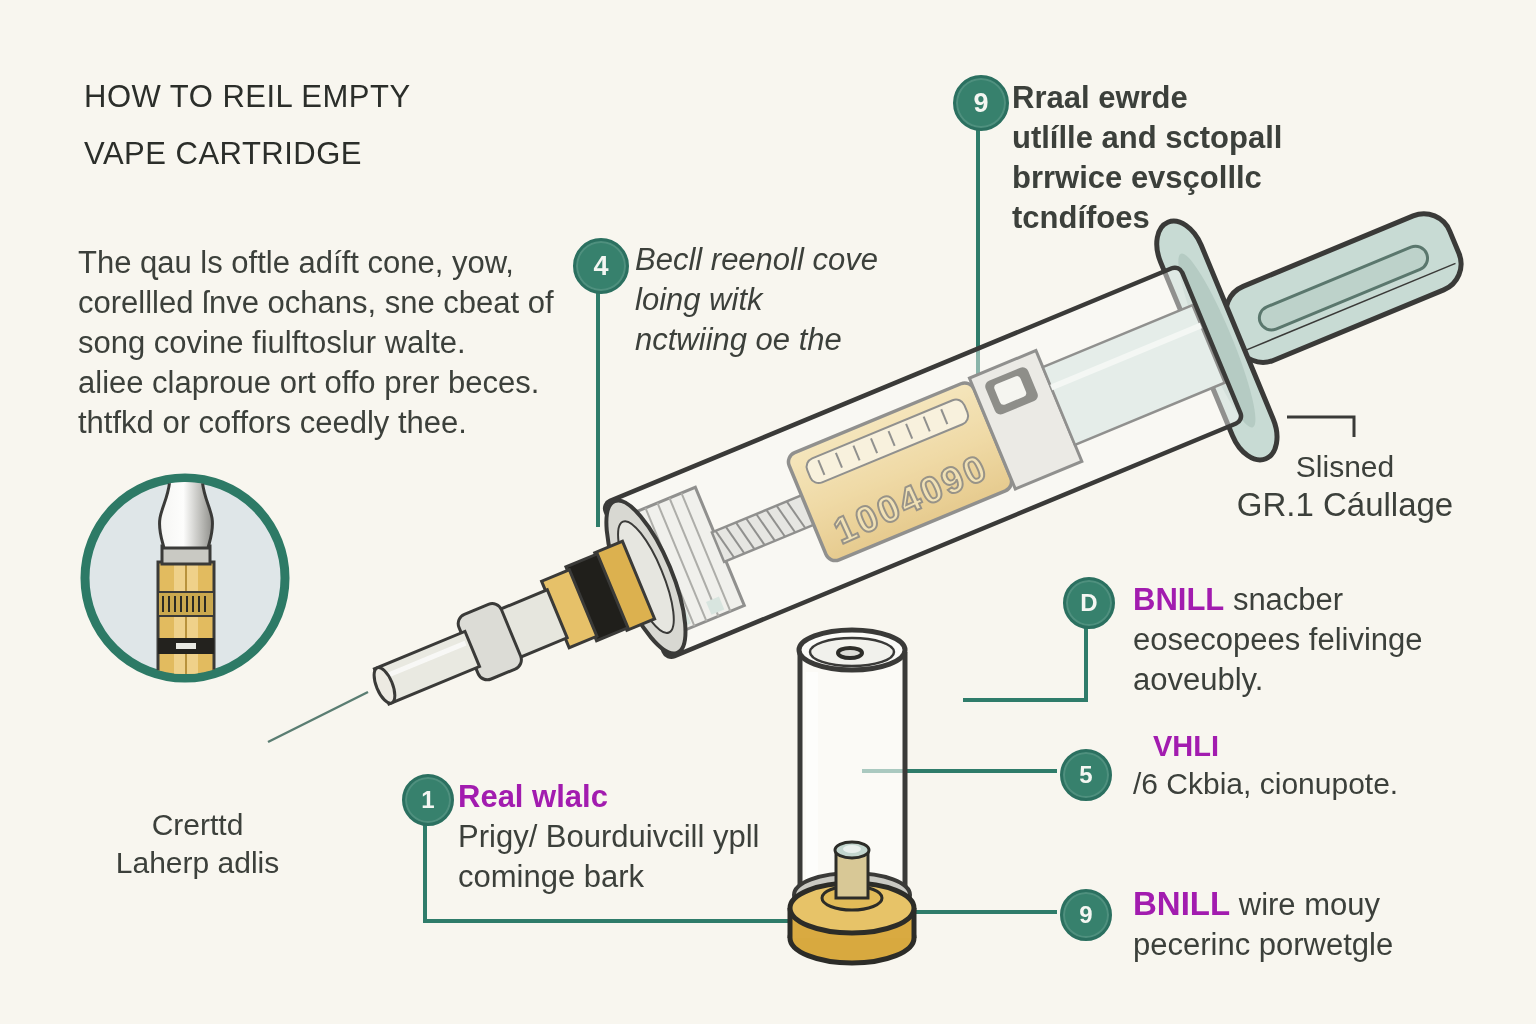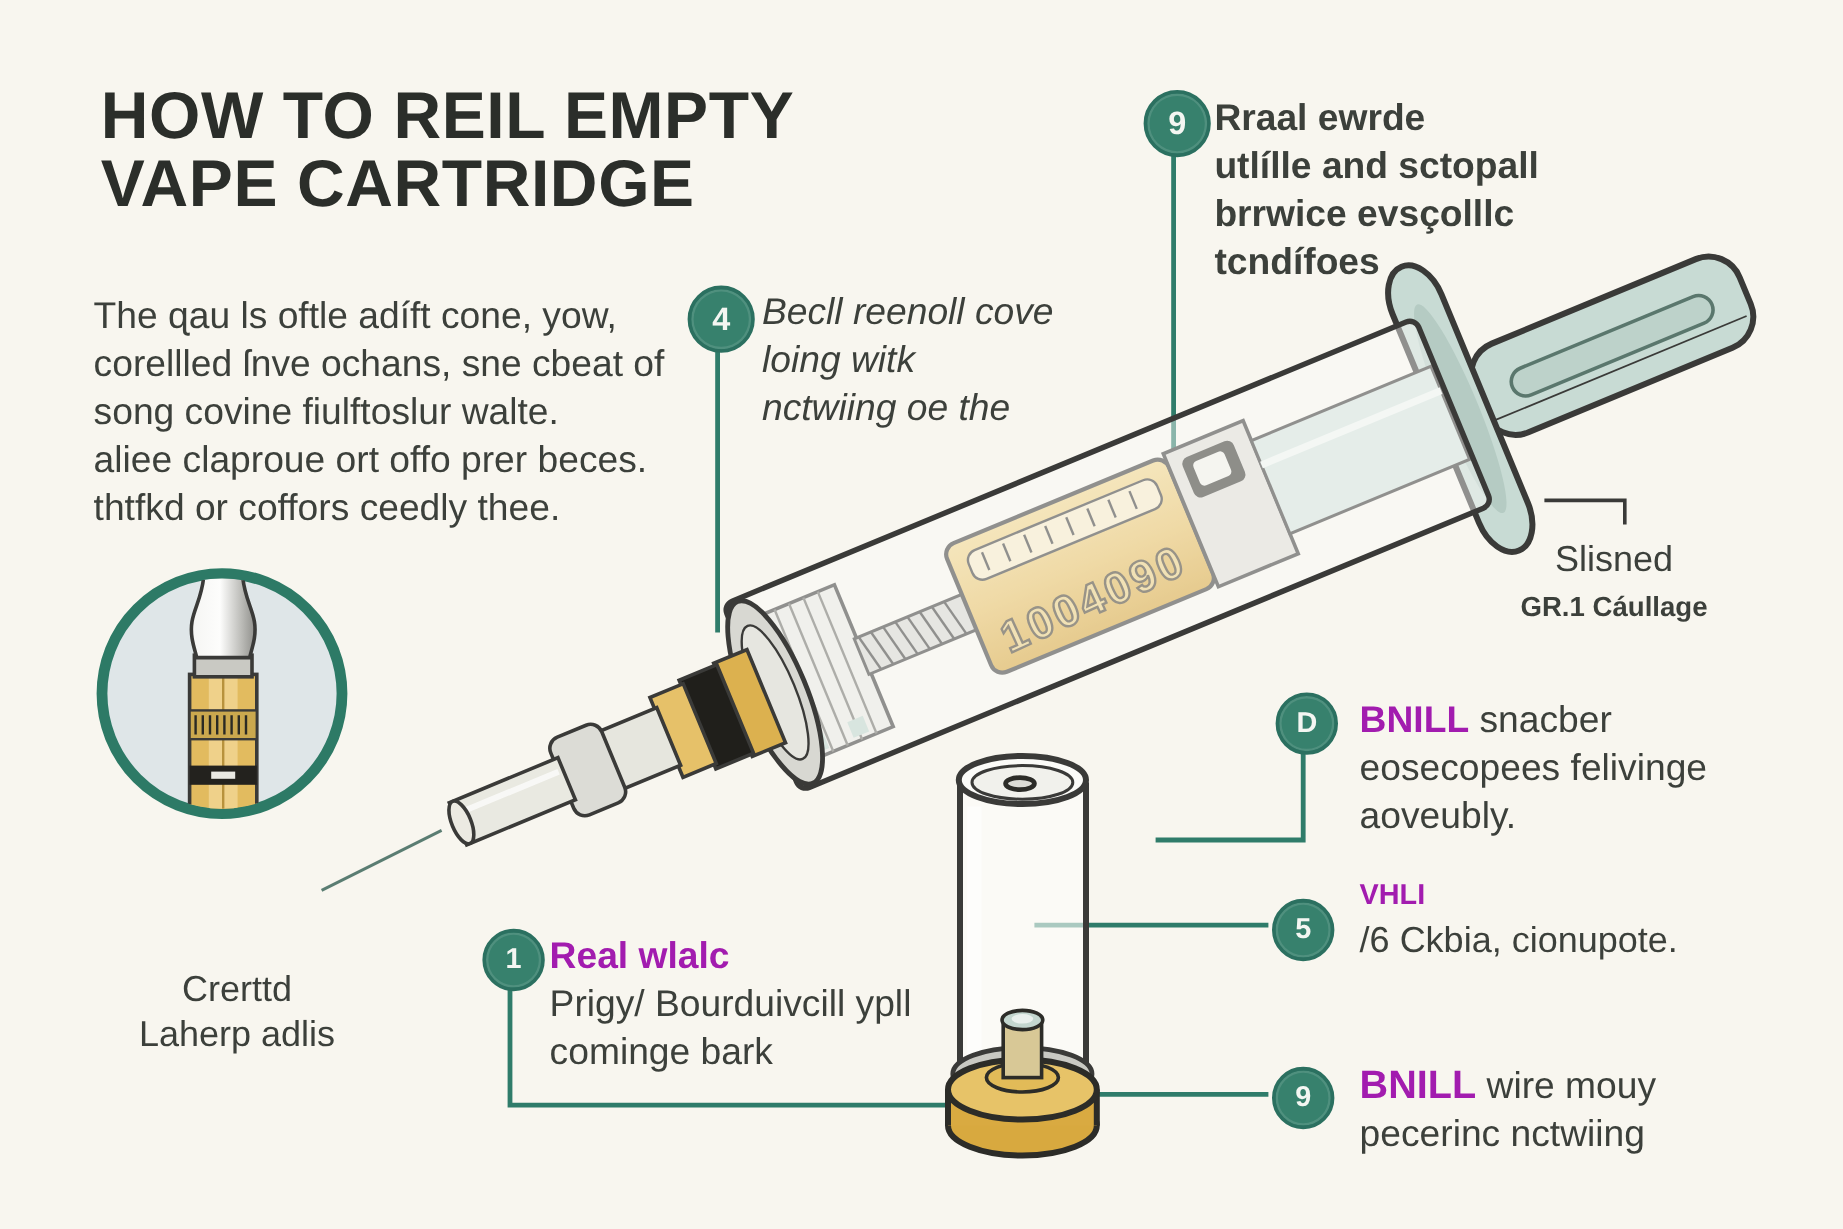--- a/index.html
+++ b/index.html
@@ -1,20 +1,20 @@
 <!DOCTYPE html>
 <html><head>
 <meta charset="utf-8">
 <style>
   html,body{margin:0;padding:0;background:#f8f6ef;}
   #stage{position:relative;width:1536px;height:1024px;background:#f8f6ef;overflow:hidden;
          font-family:"Liberation Sans","DejaVu Sans",sans-serif;color:#33362f;}
   #art{position:absolute;left:0;top:0;width:1536px;height:1024px;}
   .abs{position:absolute;}
-  .title{font-size:55px;line-height:57px;font-weight:700;letter-spacing:.5px;color:#2b2e2a;}
+  .title{font-size:31px;line-height:57px;font-weight:400;letter-spacing:.5px;color:#2b2e2a;}
   .body31{font-size:31px;line-height:40px;font-weight:400;color:#3c403b;}
   .body30{font-size:30px;line-height:38px;font-weight:400;color:#3c403b;}
   .bold{font-weight:700;color:#a21caf;}
   .center{text-align:center;}
   .badge{position:absolute;border-radius:50%;background:#37816d;border:3px solid #2b7060;
          color:#f4f6f2;font-weight:700;display:flex;align-items:center;justify-content:center;
          box-shadow:inset 0 0 0 2px rgba(255,255,255,.12);}
   .badge-lg{width:50px;height:50px;font-size:27px;}
   .badge-sm{width:46px;height:46px;font-size:24px;}
   .line{white-space:nowrap;}
@@ -199,46 +199,46 @@
     </div>
   <div class="abs body31" style="left:1012px;top:78px;font-weight:bold;">
     <div class="line">Rraal ewrde</div>
     <div class="line">utlílle and sctopall</div>
     <div class="line">brrwice evsçolllc</div>
     <div class="line">tcndífoes</div>
   </div>
 
   <div class="abs body30 center" style="left:1175px;top:448px;width:340px;">
     <div class="line" style="font-weight:500;">Slisned</div>
-    <div class="line" style="font-weight:700;font-size:23px;">GR.1 Cáullage</div>
+    <div class="line" style="font-weight:400;font-size:33px;">GR.1 Cáullage</div>
   </div>
 
   <div class="badge badge-sm" style="left:1063px;top:577px;">
     <span>D</span>
     </div>
   <div class="abs body31" style="left:1133px;top:580px;">
     <div class="line"><span class="bold">BNILL</span><span> snacber</span></div>
     <div class="line">eosecopees felivinge</div>
     <div class="line">aoveubly.</div>
   </div>
 
   <div class="badge badge-sm" style="left:1060px;top:749px;">
     <span>5</span>
     </div>
   <div class="abs body30" style="left:1133px;top:727px;">
-    <div class="line bold" style="font-size:24px;line-height:38px;">VHLI</div>
+    <div class="line bold" style="font-size:29px;line-height:38px;margin-left:20px;">VHLI</div>
     <div class="line">/6 Ckbia, cionupote.</div>
   </div>
 
   <div class="badge badge-sm" style="left:1060px;top:889px;">
     <span>9</span>
     </div>
   <div class="abs body31" style="left:1133px;top:884px;">
     <div class="line"><span class="bold" style="font-size:33px;">BNILL</span><span>  wire mouy</span></div>
-    <div class="line">pecerinc nctwiing</div>
+    <div class="line">pecerinc porwetgle</div>
   </div>
 
   <div class="abs body30 center" style="left:60px;top:806px;width:275px;">
     <div class="line">Crerttd</div>
     <div class="line">Laherp adlis</div>
   </div>
 
   <div class="badge badge-sm" style="left:402px;top:774px;">
     <span>1</span>
     </div>

